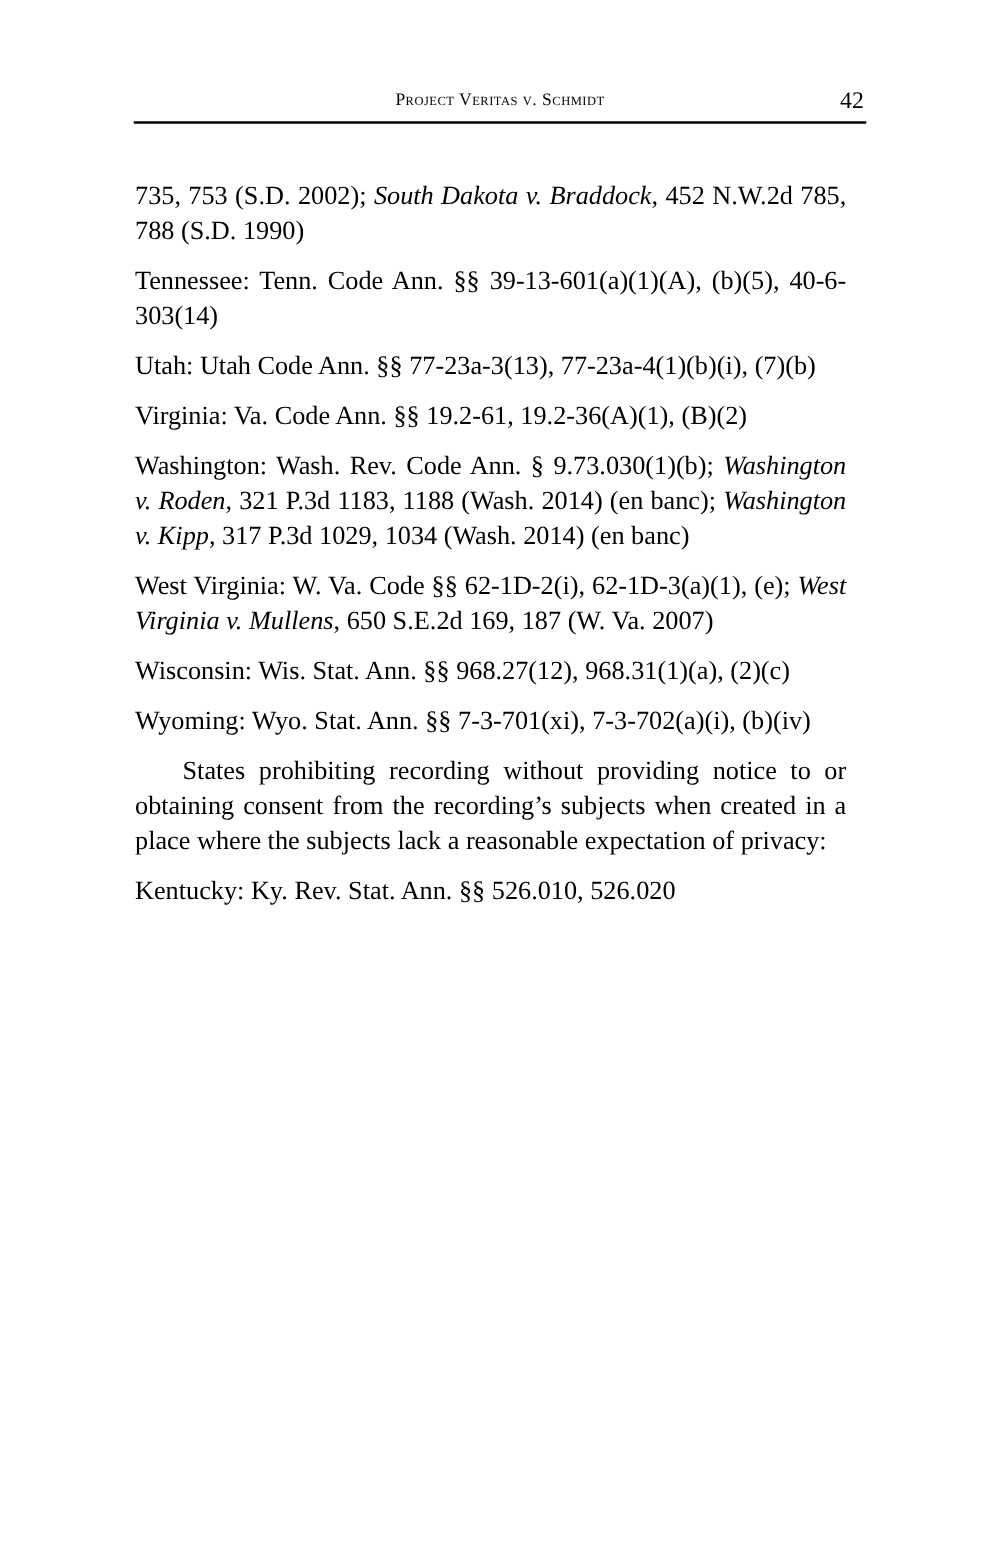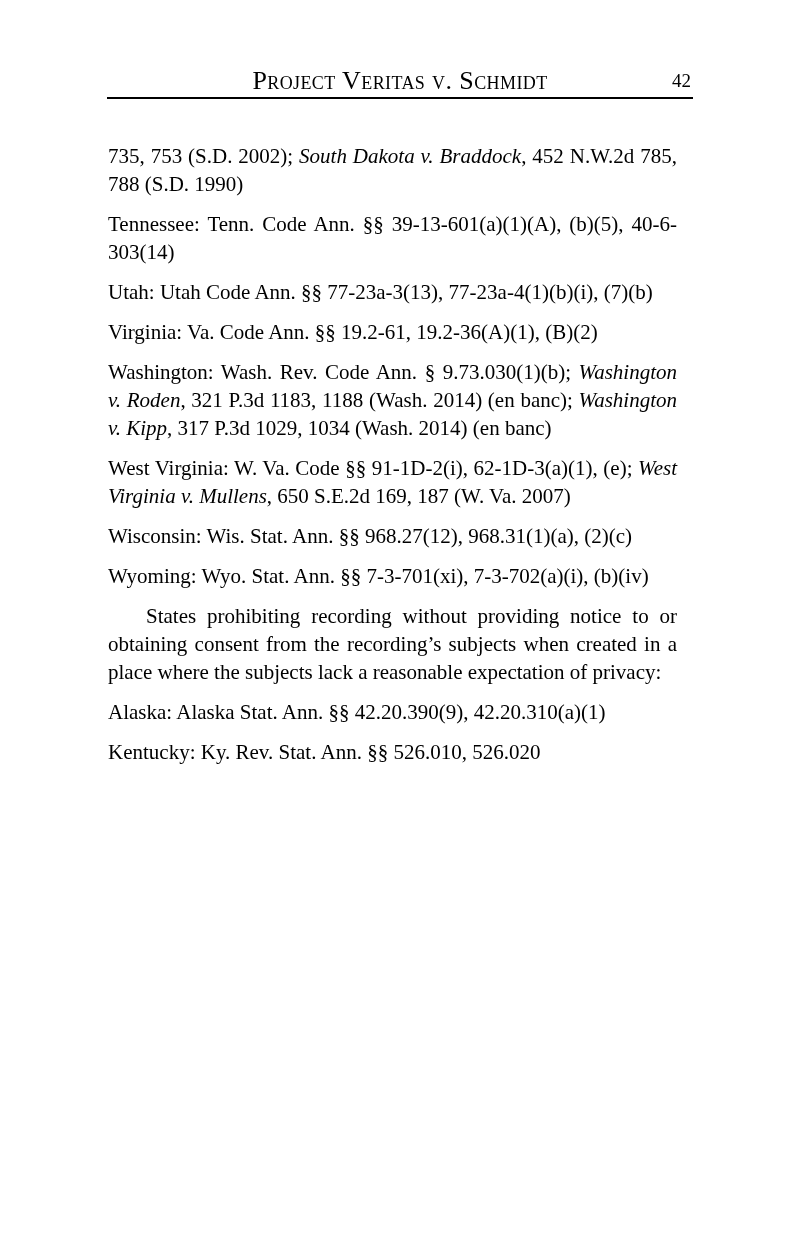--- a/index.html
+++ b/index.html
@@ -26,21 +26,21 @@
     left: 107px;
     width: 586px;
     top: 70px;
     border-bottom: 2px solid #000000;
     padding-bottom: 5px;
   }
   .head-title {
     display: block;
     text-align: center;
     font-variant: small-caps;
-    font-size: 26px;
+    font-size: 14px;
     letter-spacing: 0.4px;
     line-height: 22px;
   }
   .head-page-num {
     position: absolute;
     right: 2px;
     bottom: 5px;
     font-size: 19px;
     line-height: 22px;
     font-variant: normal;
@@ -76,21 +76,20 @@
     <span class="head-page-num">42</span>
   </div>
 
   <div class="content">
 
   <p class="para"><span class="run">735, 753 (S.D. 2002); </span><span class="run italic">South Dakota v. Braddock</span><span class="run">, 452 N.W.2d 785, 788 (S.D. 1990)</span></p>
       <p class="para"><span class="run">Tennessee: Tenn. Code Ann. §§ 39-13-601(a)(1)(A), (b)(5), 40-6-303(14)</span></p>
       <p class="para"><span class="run">Utah: Utah Code Ann. §§ 77-23a-3(13), 77-23a-4(1)(b)(i), (7)(b)</span></p>
       <p class="para"><span class="run">Virginia: Va. Code Ann. §§ 19.2-61, 19.2-36(A)(1), (B)(2)</span></p>
       <p class="para"><span class="run">Washington: Wash. Rev. Code Ann. § 9.73.030(1)(b); </span><span class="run italic">Washington v. Roden</span><span class="run">, 321 P.3d 1183, 1188 (Wash. 2014) (en banc); </span><span class="run italic">Washington v. Kipp</span><span class="run">, 317 P.3d 1029, 1034 (Wash. 2014) (en banc)</span></p>
-      <p class="para"><span class="run">West Virginia: W. Va. Code §§ 91-1D-2(i), 62-1D-3(a)(1), (e); </span><span class="run italic">West Virginia v. Mullens</span><span class="run">, 650 S.E.2d 169, 187 (W. Va. 2007)</span></p>
+      <p class="para"><span class="run">West Virginia: W. Va. Code §§ 62-1D-2(i), 62-1D-3(a)(1), (e); </span><span class="run italic">West Virginia v. Mullens</span><span class="run">, 650 S.E.2d 169, 187 (W. Va. 2007)</span></p>
       <p class="para"><span class="run">Wisconsin: Wis. Stat. Ann. §§ 968.27(12), 968.31(1)(a), (2)(c)</span></p>
       <p class="para"><span class="run">Wyoming: Wyo. Stat. Ann. §§ 7-3-701(xi), 7-3-702(a)(i), (b)(iv)</span></p>
       <p class="para bold"><span class="run">States prohibiting recording without providing notice to or obtaining consent from the recording’s subjects when created in a place where the subjects lack a reasonable expectation of privacy:</span></p>
-      <p class="para"><span class="run">Alaska: Alaska Stat. Ann. §§ 42.20.390(9), 42.20.310(a)(1)</span></p>
       <p class="para"><span class="run">Kentucky: Ky. Rev. Stat. Ann. §§ 526.010, 526.020</span></p>
     </div>
 
 </div>
 
 </body></html>

